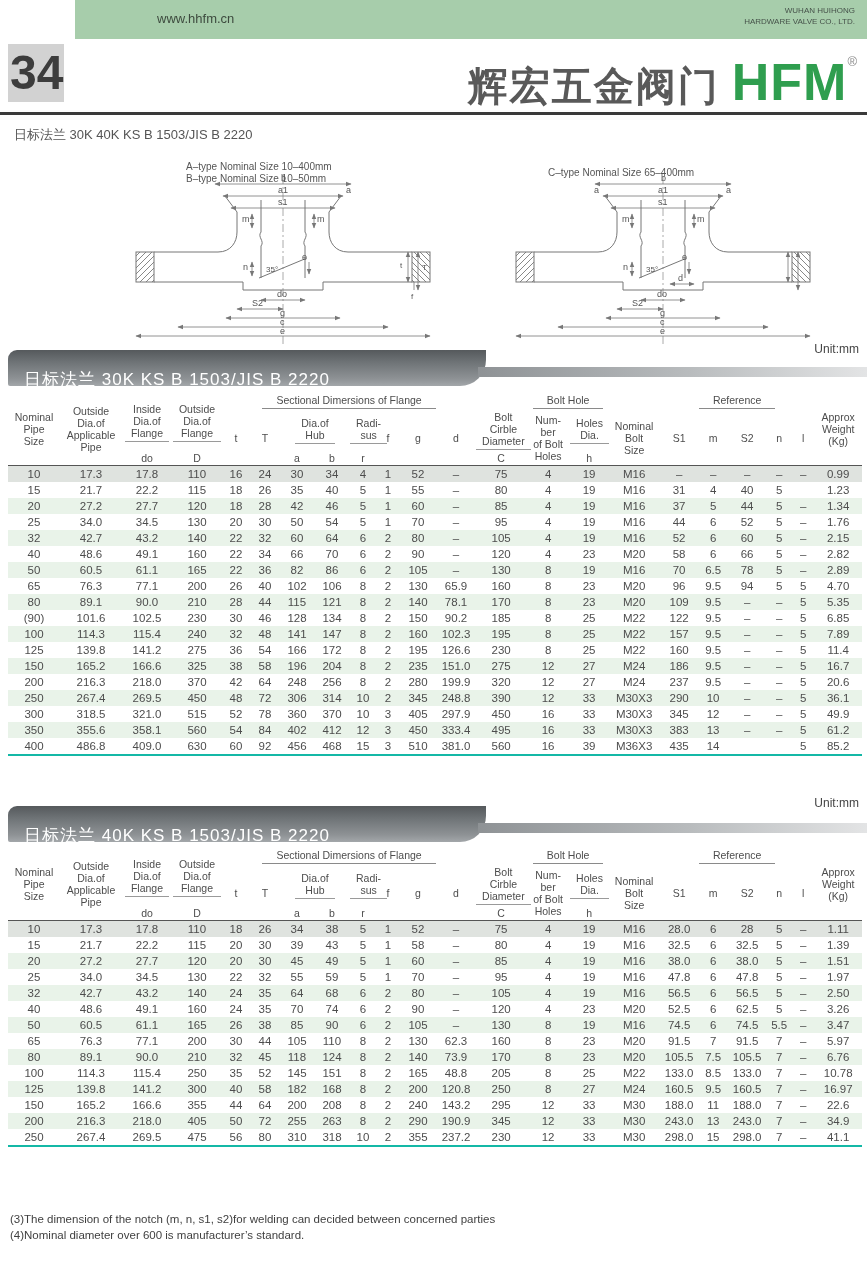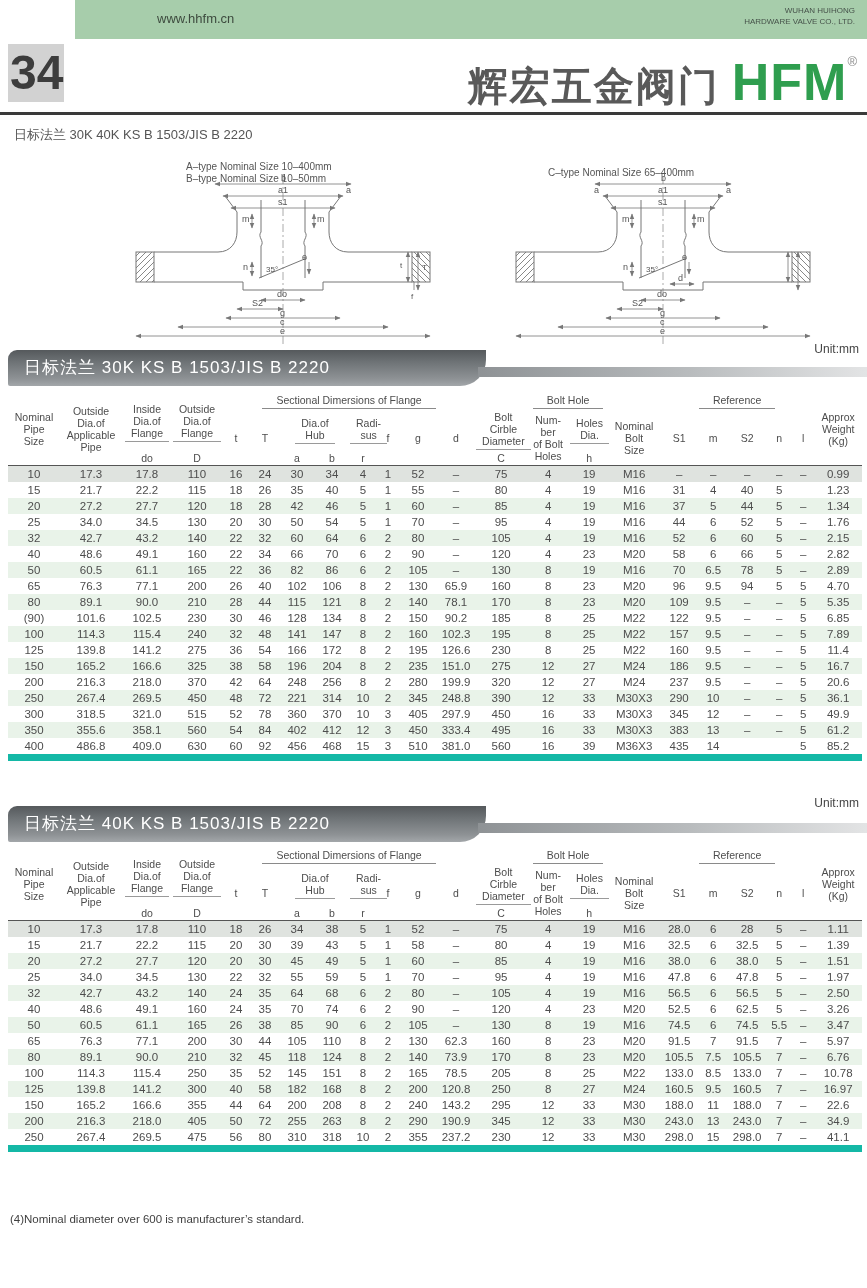--- a/index.html
+++ b/index.html
@@ -32,30 +32,30 @@
   .unit-label{position:absolute;right:8px;font-size:12px;color:#444;}
   .banner{position:absolute;left:8px;right:0;height:36px;}
   .banner .main{position:absolute;left:0;top:0;width:452px;height:36px;
     background:linear-gradient(to bottom,#55595c 0%,#6f7477 35%,#8e9295 80%,#a3a7aa 100%);
     border-radius:9px 0 0 2px;}
   .banner .curve{position:absolute;left:452px;top:0;width:26px;height:36px;
     background:linear-gradient(to bottom,#55595c 0%,#6f7477 35%,#8e9295 80%,#a3a7aa 100%);
     border-radius:0 0 26px 0;}
   .banner .tail{position:absolute;left:470px;right:0;top:17px;height:10px;
     background:linear-gradient(to right,#8e9295 0%,#b9bcbe 55%,#e3e4e5 100%);}
-  .banner .txt{position:absolute;left:16px;top:0;line-height:36px;font-size:17px;color:#ffffff;letter-spacing:1px;}
+  .banner .txt{position:absolute;left:16px;top:12px;line-height:36px;font-size:17px;color:#ffffff;letter-spacing:1px;}
   
   .tbl-wrap{position:absolute;left:8px;width:851px;}
   table.spec{border-collapse:collapse;table-layout:fixed;width:851px;}
   table.spec th{font-weight:normal;font-size:10.5px;color:#4d4d4d;text-align:center;
     white-space:pre-line;vertical-align:middle;padding:1px 0;line-height:1.15;}
   table.spec td{font-size:11.5px;color:#4d4d4d;text-align:center;padding:0;height:16px;line-height:16px;
     white-space:nowrap;overflow:hidden;}
   table.spec thead{border-bottom:1.5px solid #555;}
-  table.spec tbody{border-bottom:7px solid #14b8a6;}
+  table.spec tbody{border-bottom:2px solid #14b8a6;}
   tr.tint{background:#e9f3e9;}
   tr.first{background:#dfe3df;}
   th.grp div{display:inline-block;padding:0 14px 2px 14px;border-bottom:1px solid #8a8a8a;}
   th.ul div{display:inline-block;padding:0 6px 2px 6px;border-bottom:1px solid #9a9a9a;}
   
   .footnotes{position:absolute;left:10px;top:1212px;right:8px;font-size:11.5px;color:#3f3f3f;line-height:1.3;}
   .footnotes div{margin-bottom:1px;}
 </style>
 </head>
 <body>
@@ -639,21 +639,21 @@
           <td>5</td>
           <td>20.6</td>
         </tr>
         <tr class="tint">
           <td>250</td>
           <td>267.4</td>
           <td>269.5</td>
           <td>450</td>
           <td>48</td>
           <td>72</td>
-          <td>221</td>
+          <td>306</td>
           <td>314</td>
           <td>10</td>
           <td>2</td>
           <td>345</td>
           <td>248.8</td>
           <td>390</td>
           <td>12</td>
           <td>33</td>
           <td>M30X3</td>
           <td>290</td>
@@ -1054,21 +1054,21 @@
           <td>114.3</td>
           <td>115.4</td>
           <td>250</td>
           <td>35</td>
           <td>52</td>
           <td>145</td>
           <td>151</td>
           <td>8</td>
           <td>2</td>
           <td>165</td>
-          <td>78.5</td>
+          <td>48.8</td>
           <td>205</td>
           <td>8</td>
           <td>25</td>
           <td>M22</td>
           <td>133.0</td>
           <td>8.5</td>
           <td>133.0</td>
           <td>7</td>
           <td>–</td>
           <td>10.78</td>
@@ -1167,14 +1167,15 @@
           <td>298.0</td>
           <td>7</td>
           <td>–</td>
           <td>41.1</td>
         </tr>
       </tbody>
     </table>
   </div>
 
 <div class="footnotes">
+  <div>(3)The dimension of the notch (m, n, s1, s2)for welding can decided between concerned parties</div>
   <div>(4)Nominal diameter over 600 is manufacturer’s standard.</div>
 </div>
 
 </body></html>

